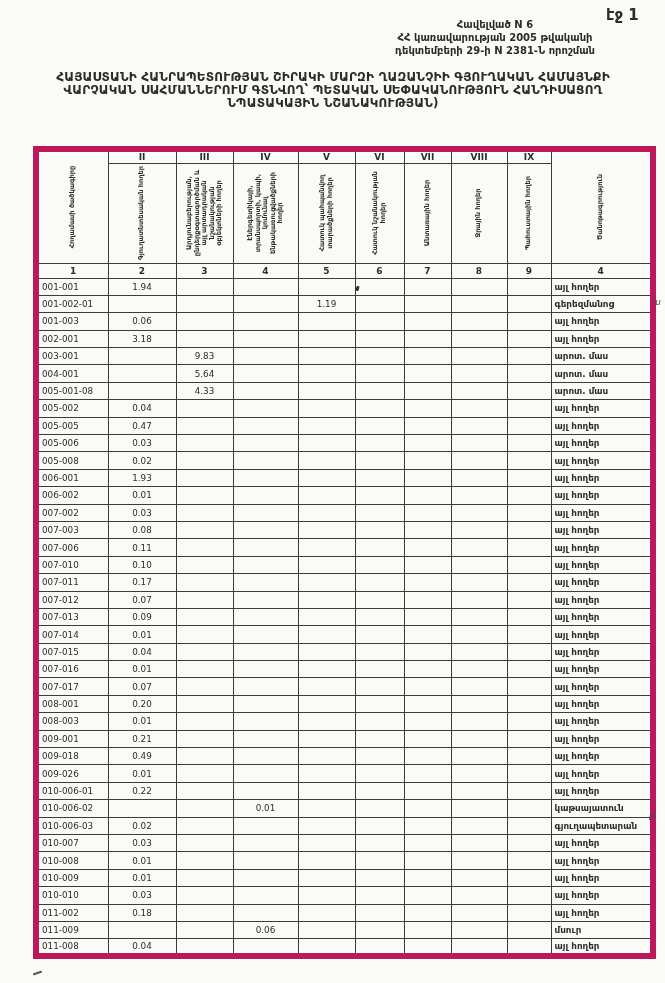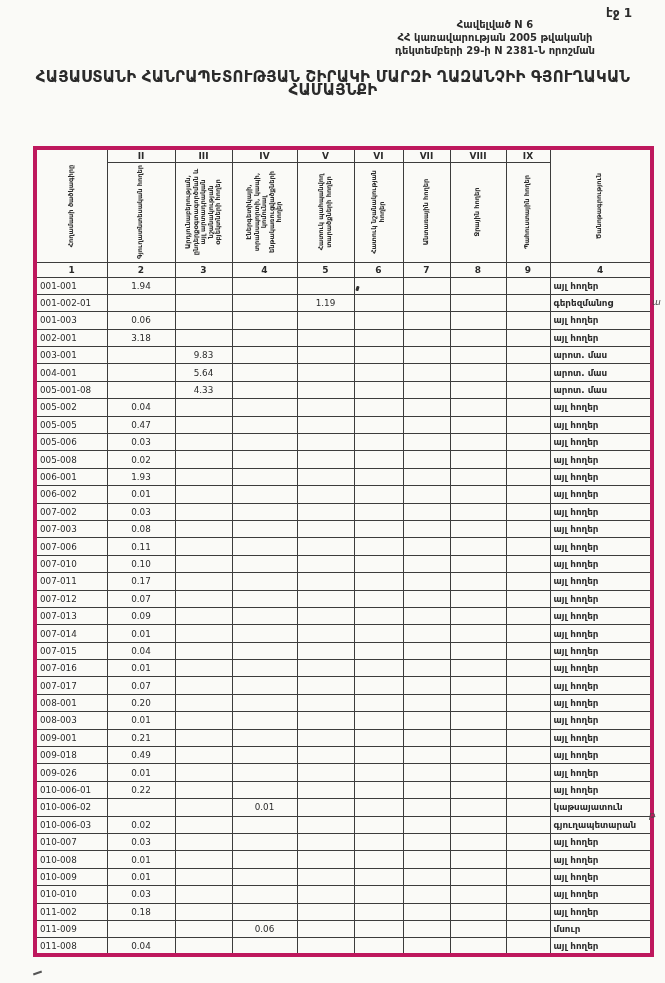--- a/index.html
+++ b/index.html
@@ -3,27 +3,27 @@
 <meta charset="utf-8">
 <style>
   html,body{margin:0;padding:0;}
   body{
     width:665px;height:983px;position:relative;
     background:#fafaf7;
     font-family:"DejaVu Sans",sans-serif;
     color:#2b2b2b;
     overflow:hidden;
   }
-  .page-label{position:absolute;top:6px;left:606px;font-size:12px;font-weight:bold;}
+  .page-label{position:absolute;top:6px;left:606px;font-size:15px;font-weight:bold;}
   .gov-header{position:absolute;top:18px;left:315px;width:360px;text-align:center;
     font-size:10px;font-weight:bold;line-height:13px;}
   .doc-title{position:absolute;top:71px;left:18px;width:630px;text-align:center;
-    font-size:15px;font-weight:bold;line-height:13px;letter-spacing:.2px;}
+    font-size:12px;font-weight:bold;line-height:13px;letter-spacing:.2px;}
   .tablewrap{position:absolute;left:33px;top:146px;}
-  table{border-collapse:collapse;table-layout:fixed;width:617px;border:4px solid #be185d;}
+  table{border-collapse:collapse;table-layout:fixed;width:617px;border:6px solid #be185d;}
   th,td{border:1px solid #3c3c3c;padding:0;overflow:hidden;}
   tr.h-roman{height:14px;}
   tr.h-roman th{font-size:9px;font-weight:bold;text-align:center;}
   tr.h-names{height:100px;}
   tr.h-nums{height:15px;}
   tr.h-nums th{font-size:9px;font-weight:bold;text-align:center;}
   th.rot{position:relative;}
   .rt{
     position:absolute;left:50%;top:50%;
     transform:translate(-50%,-50%) rotate(-90deg);
@@ -48,20 +48,22 @@
 <div class="page-label">էջ 1</div>
 
 <div class="gov-header">
   <div>Հավելված N 6</div>
   <div>ՀՀ կառավարության 2005 թվականի</div>
   <div>դեկտեմբերի 29-ի N 2381-Ն որոշման</div>
 </div>
 
 <div class="doc-title">
   <div>ՀԱՅԱՍՏԱՆԻ ՀԱՆՐԱՊԵՏՈՒԹՅԱՆ ՇԻՐԱԿԻ ՄԱՐԶԻ ՂԱԶԱՆՉԻԻ ԳՅՈՒՂԱԿԱՆ ՀԱՄԱՅՆՔԻ</div>
+  <div>ՎԱՐՉԱԿԱՆ ՍԱՀՄԱՆՆԵՐՈՒՄ ԳՏՆՎՈՂ՝ ՊԵՏԱԿԱՆ ՍԵՓԱԿԱՆՈՒԹՅՈՒՆ ՀԱՆԴԻՍԱՑՈՂ</div>
+  <div>ՆՊԱՏԱԿԱՅԻՆ ՆՇԱՆԱԿՈՒԹՅԱՆ)</div>
 </div>
 
 <div class="tablewrap">
 <table>
   <colgroup>
     <col style="width:72px">
         <col style="width:68px">
         <col style="width:57px">
     <col style="width:65px">
         <col style="width:57px">

